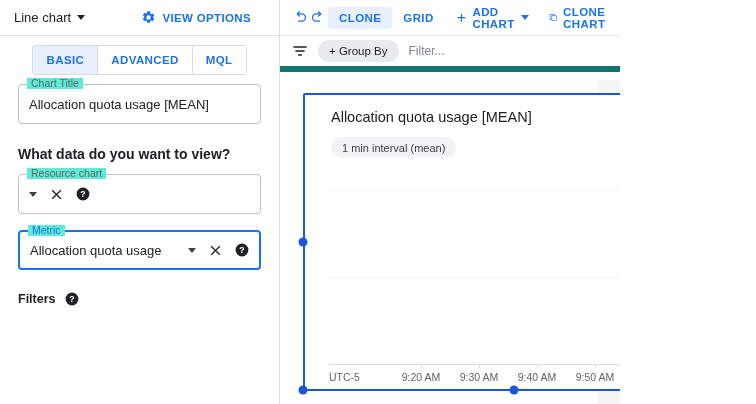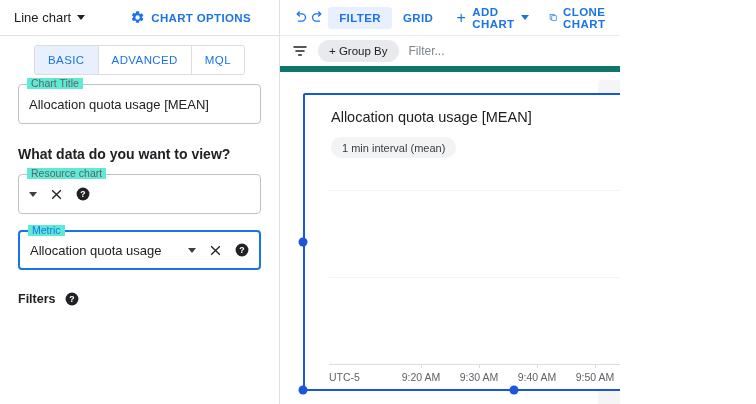--- a/index.html
+++ b/index.html
@@ -69,21 +69,21 @@
     border: 1px solid #dadce0;
     border-radius: 3px;
     overflow: hidden;
     height: 30px;
   }
   .tab {
     padding: 0 13px;
     display: flex;
     align-items: center;
     font-size: 11.5px;
-    font-weight: normal;
+    font-weight: bold;
     letter-spacing: 0.4px;
     color: #1a73e8;
     background: #ffffff;
     cursor: pointer;
     border-right: 1px solid #dadce0;
   }
   .tab:last-child { border-right: none; }
   .tab.active { background: #e8f0fe; }
 
   .field {
@@ -351,21 +351,21 @@
 
     <div class="lp-header">
       <div class="chart-type-select">
         <span>Line chart</span>
         <span class="caret-down"></span>
       </div>
       <div class="view-options-btn">
         <svg class="gear-icon" viewBox="0 0 24 24">
           <path fill="#1a73e8" d="M19.1 12.9c.04-.3.06-.6.06-.9s-.02-.6-.07-.9l1.97-1.5a.49.49 0 00.12-.62l-1.87-3.2a.48.48 0 00-.59-.21l-2.32.92a6.9 6.9 0 00-1.56-.9l-.35-2.44A.48.48 0 0014 2h-3.74a.48.48 0 00-.47.4l-.35 2.45c-.56.23-1.08.54-1.56.9l-2.32-.93a.48.48 0 00-.59.21L3.1 8.24a.48.48 0 00.12.62l1.97 1.5c-.05.3-.08.6-.08.9s.03.6.08.9l-1.97 1.5a.49.49 0 00-.12.62l1.87 3.2c.12.2.36.28.59.21l2.32-.92c.48.36 1 .67 1.56.9l.35 2.44c.03.23.23.4.47.4H14c.24 0 .44-.17.47-.4l.35-2.44c.56-.23 1.08-.54 1.56-.9l2.32.92c.23.07.47-.01.59-.21l1.87-3.2a.49.49 0 00-.12-.62l-1.94-1.5zM12.13 15.5a3.5 3.5 0 110-7 3.5 3.5 0 010 7z"></path>
         </svg>
-        <span>CHART OPTIONS</span>
+        <span>VIEW OPTIONS</span>
       </div>
     </div>
 
     <div class="tabs-wrap">
       <div class="tabs">
         <div class="tab active">
           <span>BASIC</span>
         </div>
         <div class="tab">
           <span>ADVANCED</span>
@@ -434,21 +434,21 @@
         </svg>
       </div>
       <div class="tb-icon-btn">
         <svg width="17" height="17" viewBox="0 0 24 24">
           <path fill="none" stroke="#1a73e8" stroke-width="1.8" stroke-linecap="round" d="M16 7 H10 a5 5 0 0 0 0 10 H15"></path>
           <path fill="none" stroke="#1a73e8" stroke-width="1.8" stroke-linecap="round" stroke-linejoin="round" d="M13.5 4 L16.7 7 L13.5 10"></path>
         </svg>
       </div>
       <div class="tb-spacer-sm"></div>
       <div class="tb-seg active">
-        <span>FILTER</span>
+        <span>CLONE</span>
       </div>
       <div class="tb-seg">
         <span>GRID</span>
       </div>
       <div class="tb-spacer-md"></div>
       <div class="tb-btn">
         <span class="plus-glyph">+</span>
         <span>ADD CHART</span>
         <span class="caret-down" style="border-top-color:#1a73e8;"></span>
       </div>

